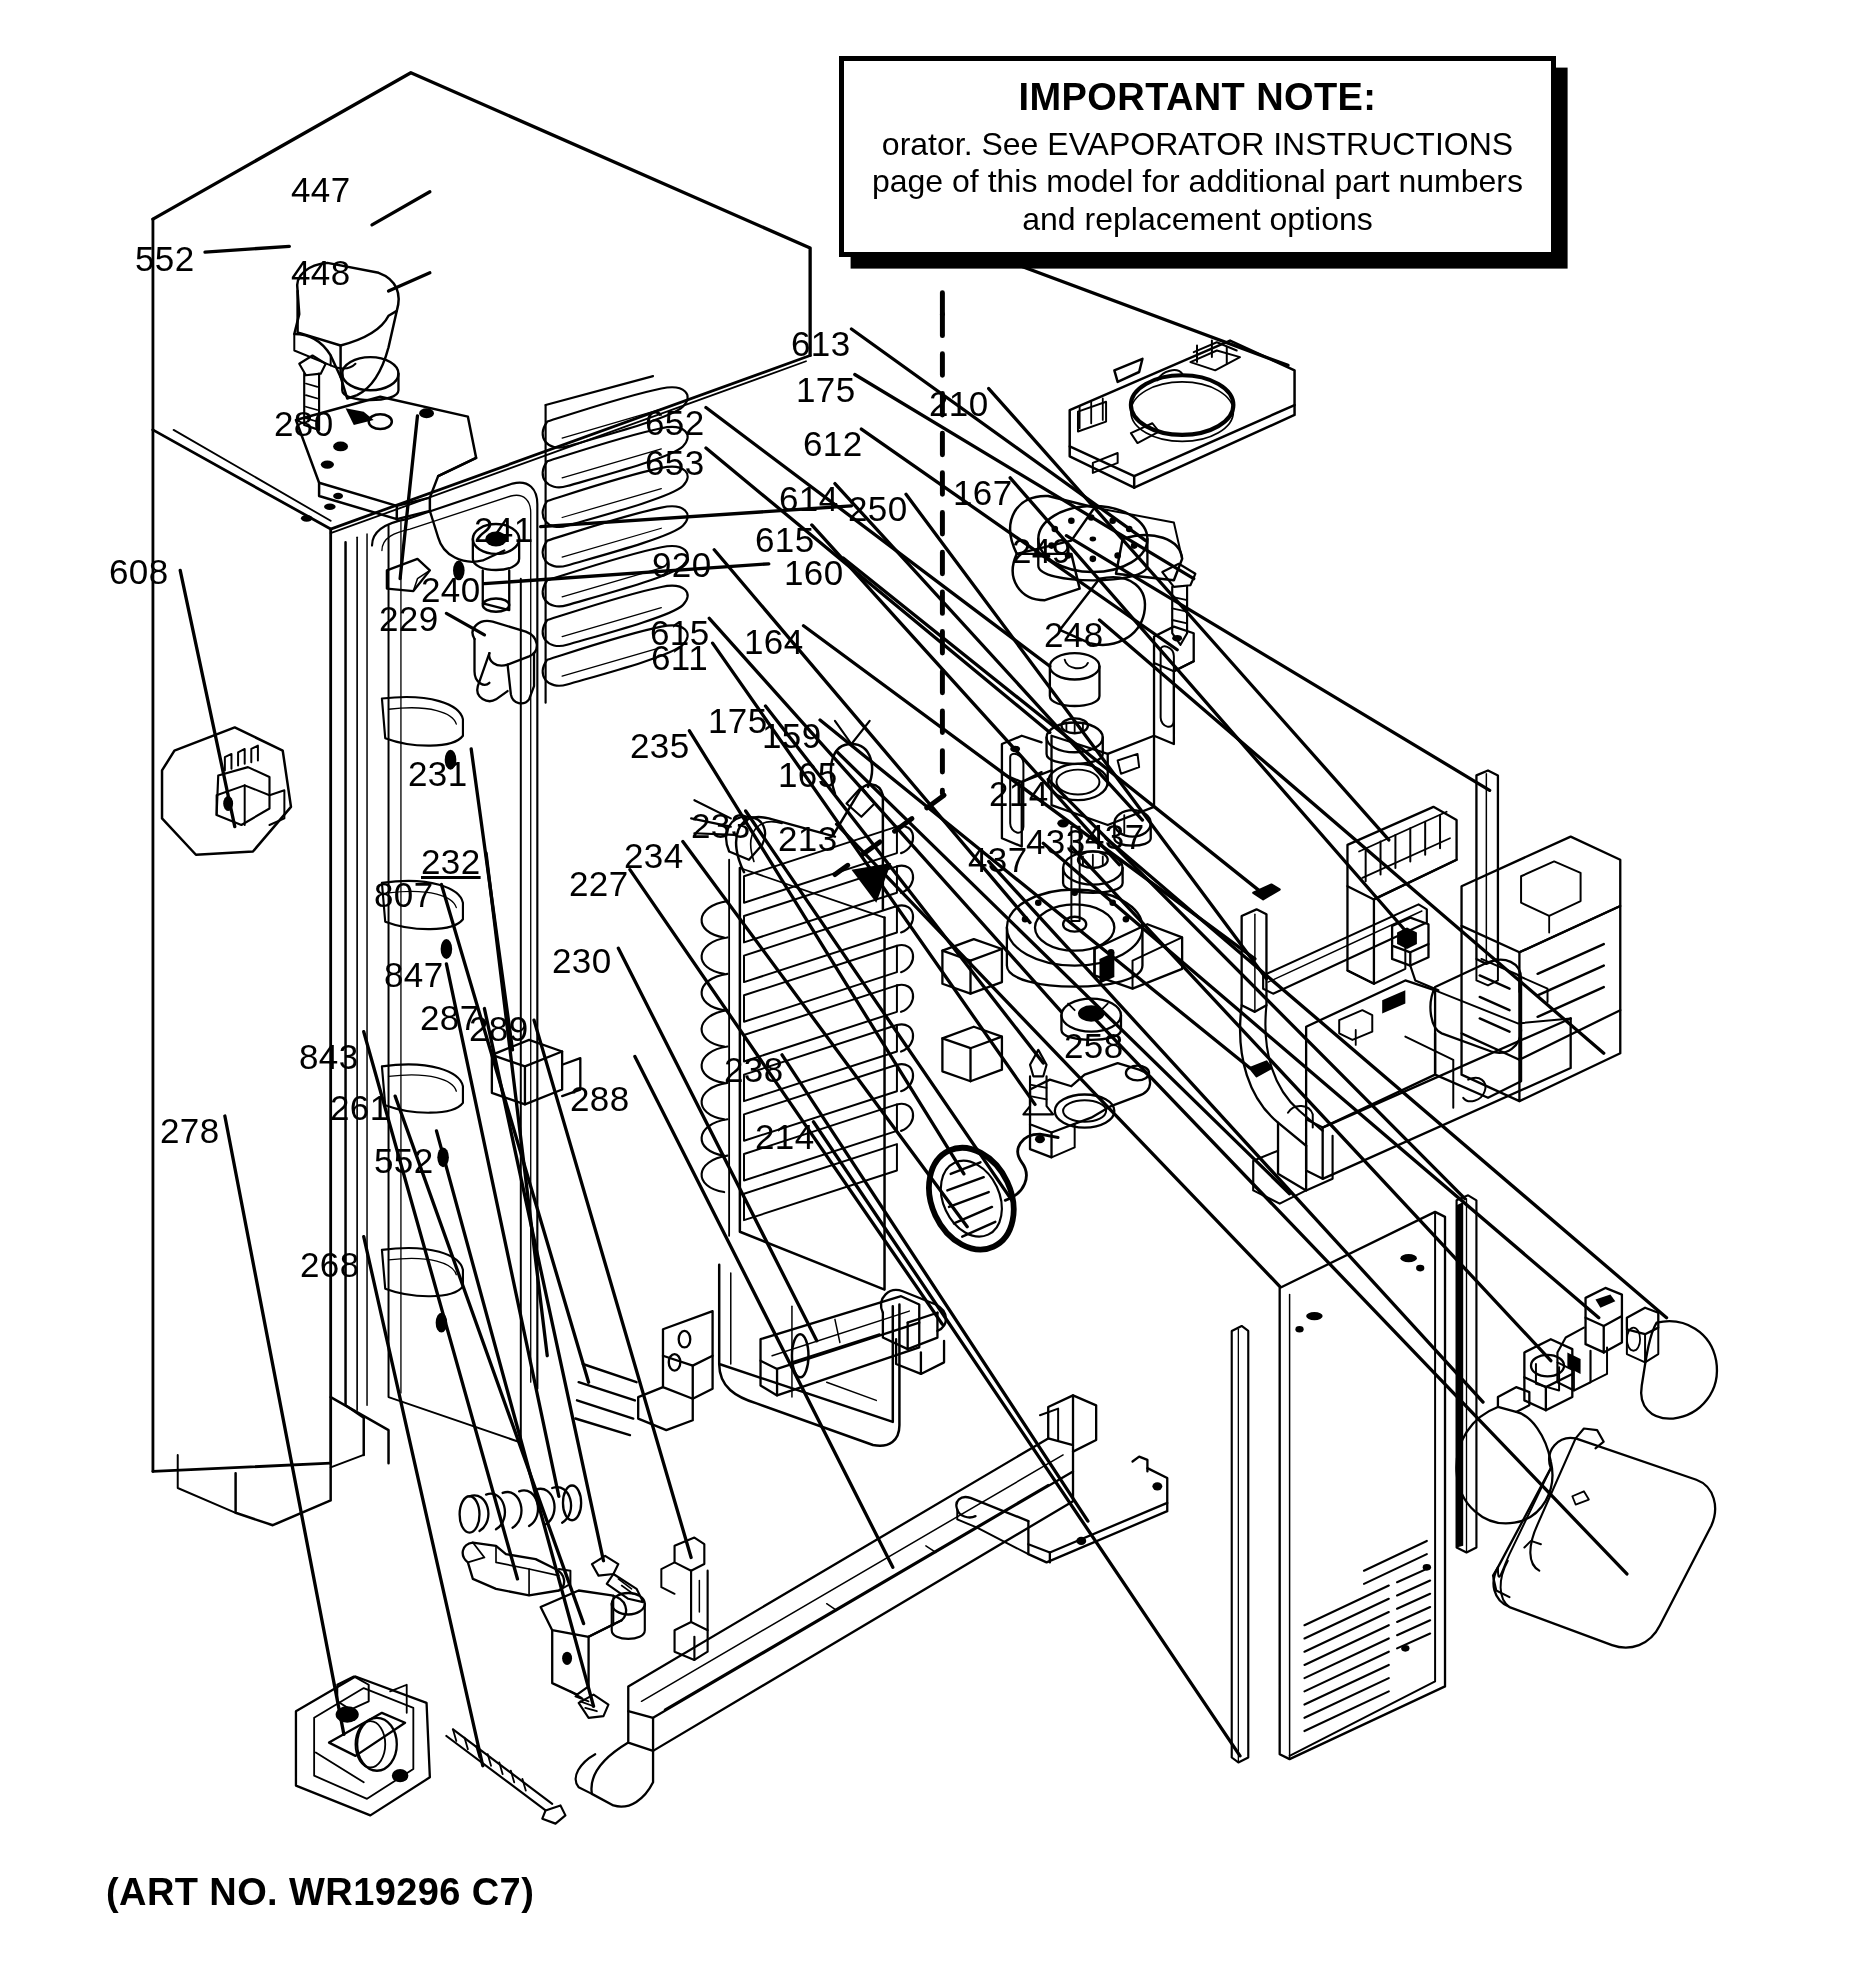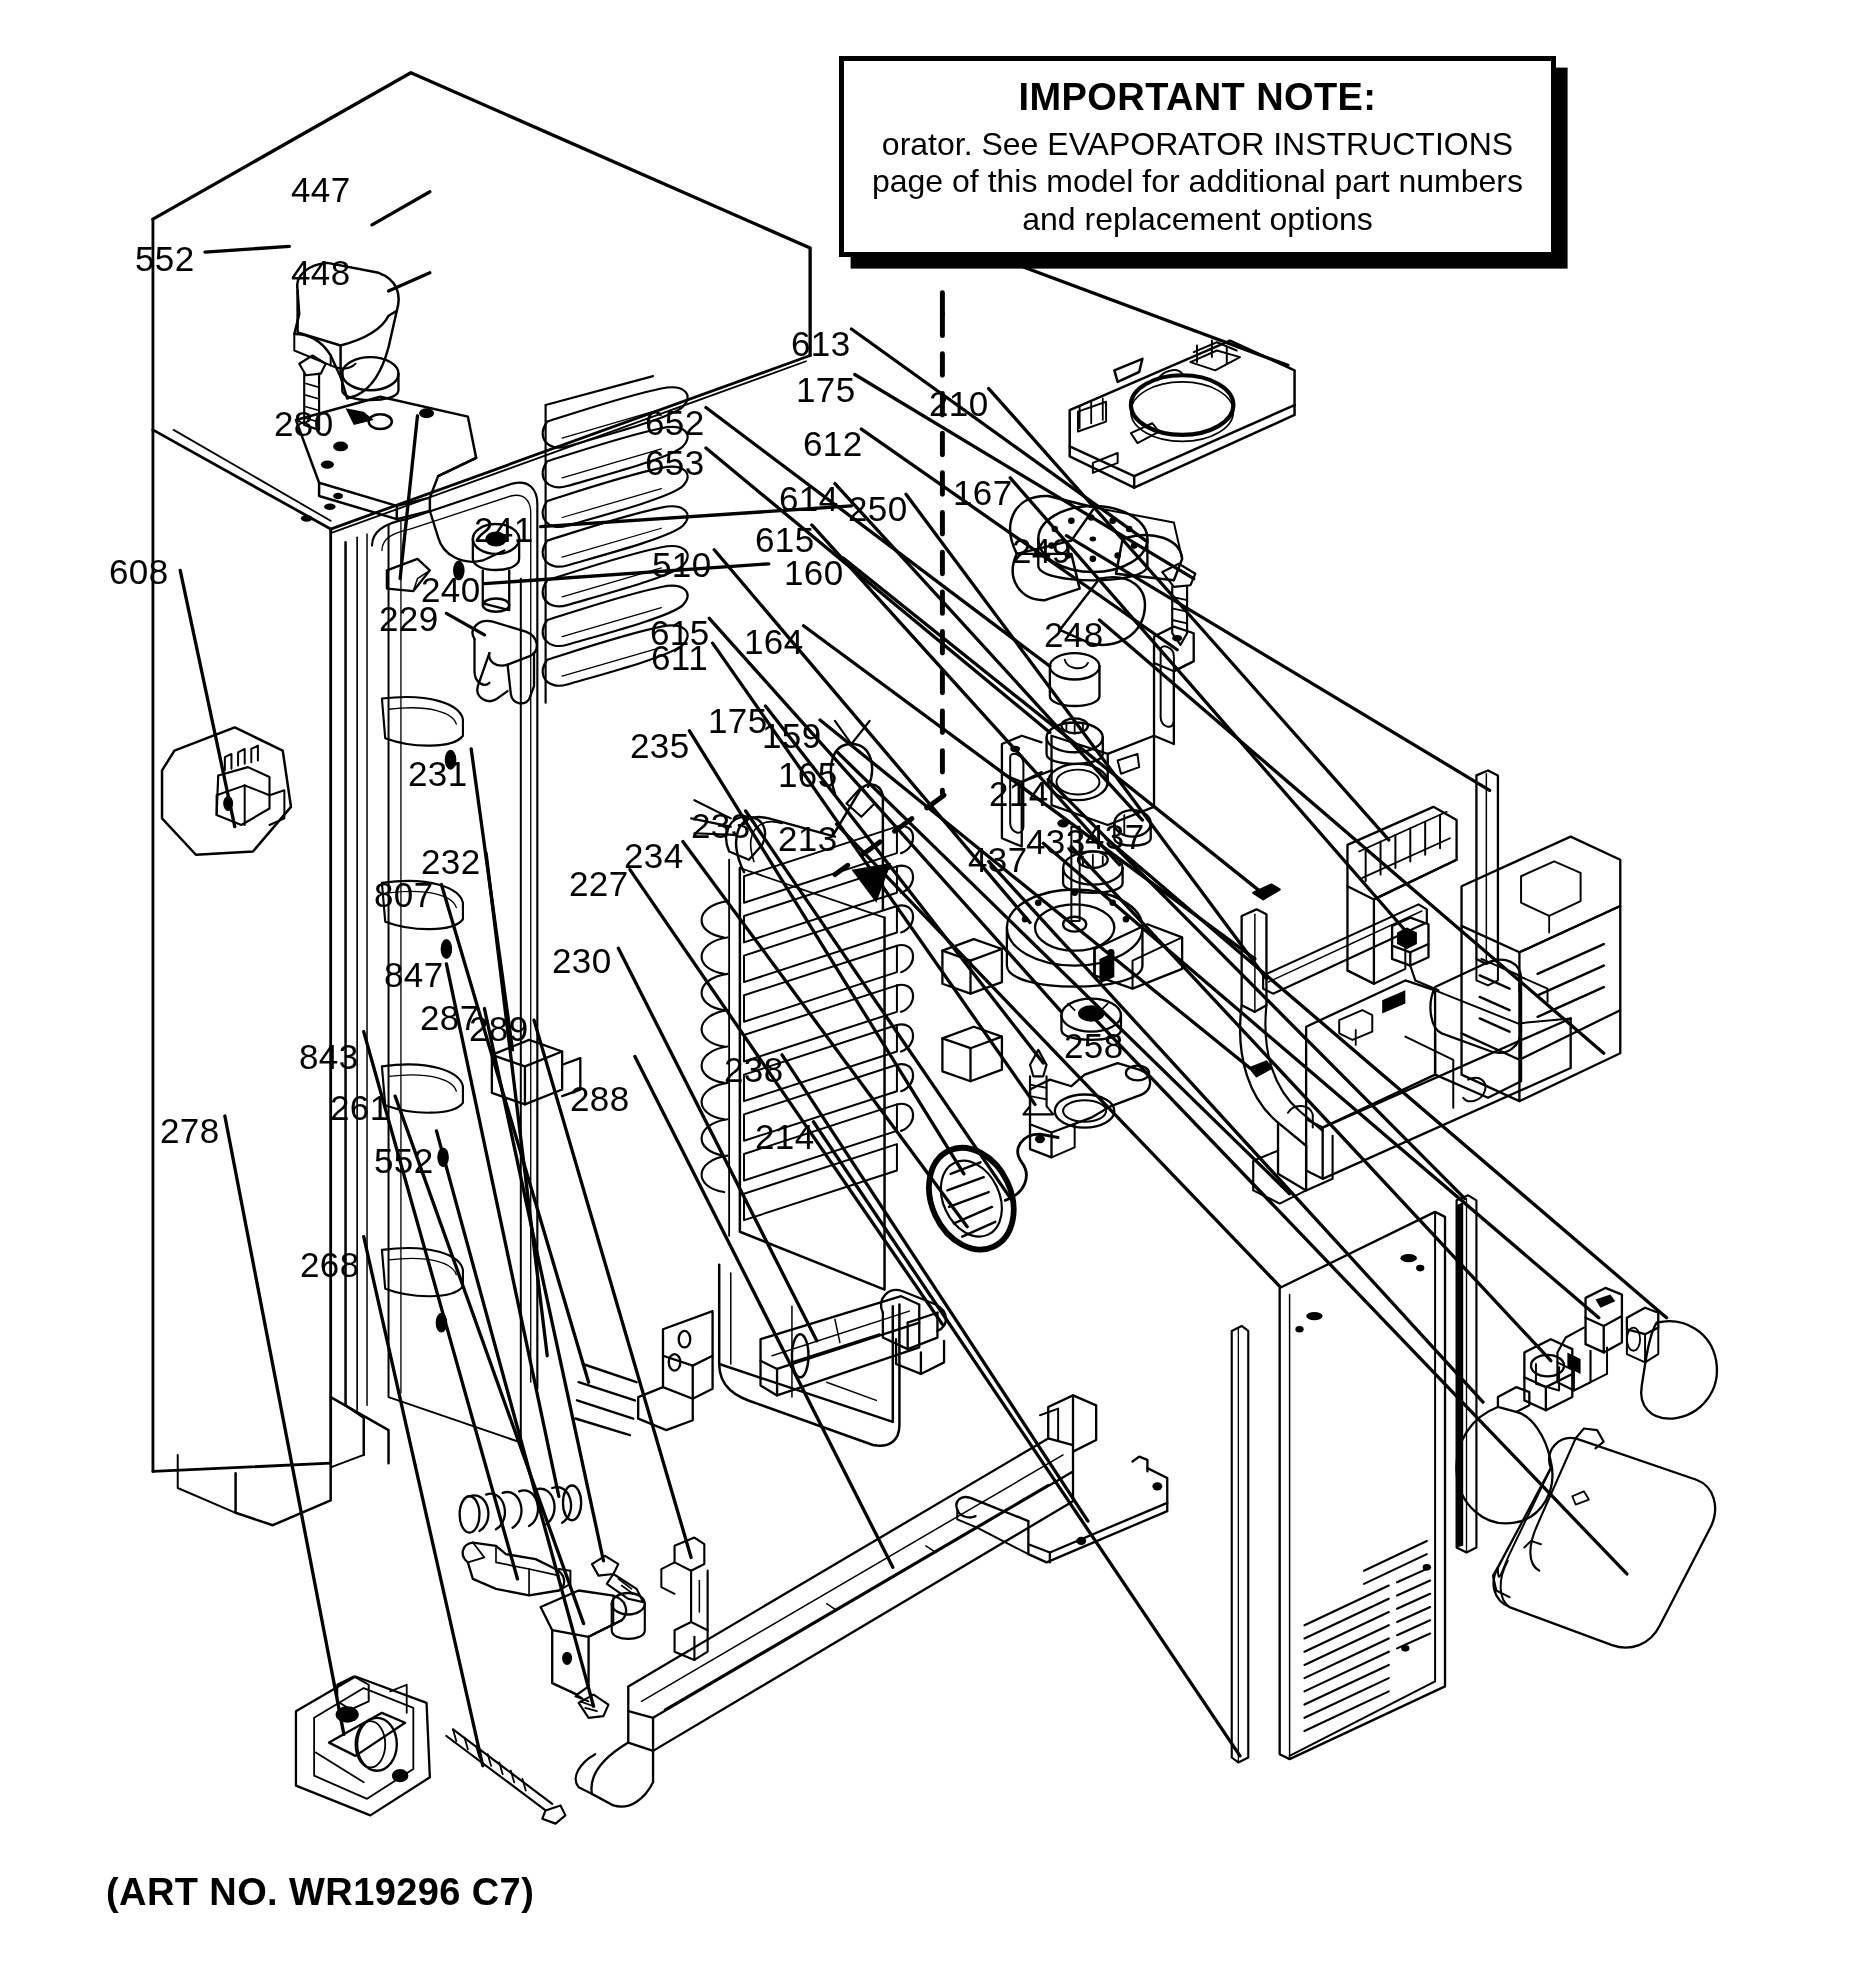--- a/index.html
+++ b/index.html
@@ -730,42 +730,42 @@
 
   <div class="lbl" style="left:291px;top:170px;">447</div>
   <div class="lbl" style="left:135px;top:239px;">552</div>
   <div class="lbl" style="left:291px;top:253px;">448</div>
   <div class="lbl" style="left:274px;top:404px;">280</div>
   <div class="lbl" style="left:109px;top:552px;">608</div>
   <div class="lbl" style="left:474px;top:510px;">241</div>
   <div class="lbl" style="left:421px;top:570px;">240</div>
   <div class="lbl" style="left:379px;top:599px;">229</div>
   <div class="lbl" style="left:408px;top:754px;">231</div>
-  <div class="lbl" style="left:421px;top:842px;">232</div>
+  <div class="lbl" style="left:421px;top:842px;text-decoration:underline;">232</div>
   <div class="lbl" style="left:374px;top:875px;">807</div>
   <div class="lbl" style="left:552px;top:941px;">230</div>
   <div class="lbl" style="left:384px;top:955px;">847</div>
   <div class="lbl" style="left:420px;top:998px;">287</div>
   <div class="lbl" style="left:469px;top:1009px;">289</div>
   <div class="lbl" style="left:299px;top:1037px;">843</div>
   <div class="lbl" style="left:570px;top:1047px;margin-top:32px;">288</div>
   <div class="lbl" style="left:330px;top:1088px;">261</div>
   <div class="lbl" style="left:374px;top:1141px;">552</div>
   <div class="lbl" style="left:160px;top:1111px;">278</div>
   <div class="lbl" style="left:300px;top:1245px;">268</div>
   <div class="lbl" style="left:569px;top:864px;">227</div>
   <div class="lbl" style="left:877px;top:229px;">247</div>
   <div class="lbl" style="left:791px;top:324px;">613</div>
   <div class="lbl" style="left:796px;top:370px;">175</div>
   <div class="lbl" style="left:645px;top:403px;">652</div>
   <div class="lbl" style="left:803px;top:424px;">612</div>
   <div class="lbl" style="left:645px;top:443px;">653</div>
   <div class="lbl" style="left:779px;top:479px;">614</div>
   <div class="lbl" style="left:755px;top:520px;">615</div>
-  <div class="lbl" style="left:652px;top:545px;">510</div>
+  <div class="lbl" style="left:652px;top:545px;">920</div>
   <div class="lbl" style="left:784px;top:553px;">160</div>
   <div class="lbl" style="left:650px;top:613px;">615</div>
   <div class="lbl" style="left:744px;top:622px;">164</div>
   <div class="lbl" style="left:651px;top:638px;">611</div>
   <div class="lbl" style="left:708px;top:701px;">175</div>
   <div class="lbl" style="left:762px;top:716px;">159</div>
   <div class="lbl" style="left:630px;top:726px;">235</div>
   <div class="lbl" style="left:778px;top:755px;">165</div>
   <div class="lbl" style="left:691px;top:806px;">233</div>
   <div class="lbl" style="left:624px;top:836px;">234</div>

